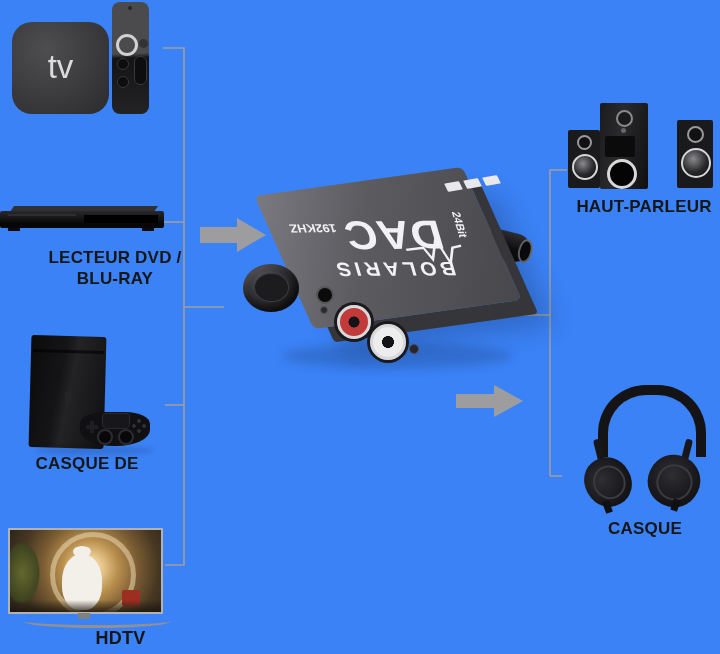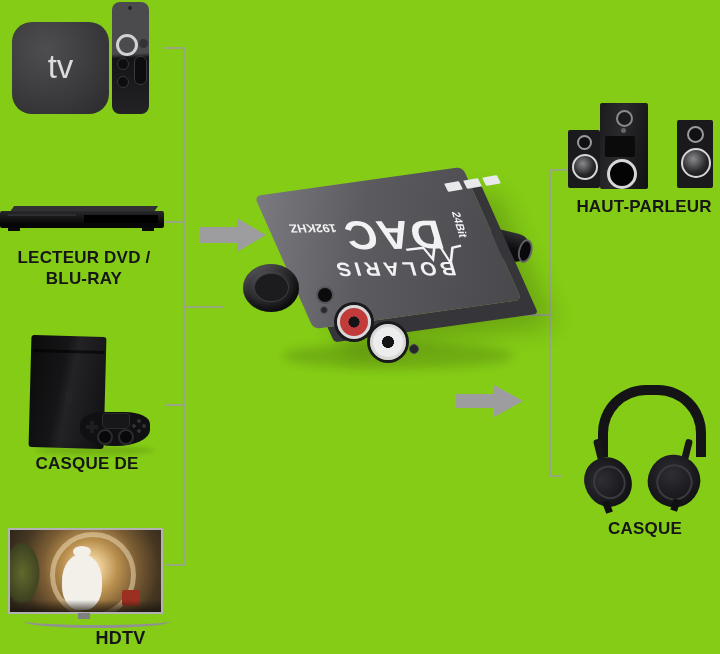--- a/index.html
+++ b/index.html
@@ -1,16 +1,16 @@
 <!DOCTYPE html>
 <html><head>
 <meta charset="utf-8">
 <style>
   html,body{margin:0;padding:0;background:#fff;}
-  #canvas{position:relative;width:720px;height:654px;background:#84cc16;overflow:hidden;
+  #canvas{position:relative;width:720px;height:654px;background:#3b82f6;overflow:hidden;
           font-family:"Liberation Sans",sans-serif;}
   svg.overlay{position:absolute;left:0;top:0;z-index:0;}
   .dev{position:absolute;z-index:1;}
   .lbl{position:absolute;z-index:2;text-align:center;font-weight:700;color:#161616;
        font-size:17px;line-height:21px;letter-spacing:.2px;}
 
   
   .atv{left:12px;top:22px;width:97px;height:92px;border-radius:20px;
        background:radial-gradient(circle at 35% 30%,#4e4e50,#39393b 60%,#2b2b2d);}
   .atv span{position:absolute;left:0;right:0;top:26px;text-align:center;
@@ -176,21 +176,21 @@
   </div>
 
   <div class="dev dvd">
     <div class="top"></div>
     <div class="body"></div>
     <div class="tray"></div>
     <div class="band"></div>
     <div class="f1"></div>
     <div class="f2"></div>
   </div>
-  <div class="lbl" style="left:0;top:247px;width:168px;">
+  <div class="lbl" style="left:0;top:247px;width:168px;padding-left:31px;">
     <div>LECTEUR DVD /</div>
     <div>BLU-RAY</div>
   </div>
 
   <div class="dev ps4"></div>
   <div class="dev padshadow"></div>
   <div class="dev pad">
     <div class="body"></div>
     <div class="touch"></div>
     <div class="dpad"></div>

